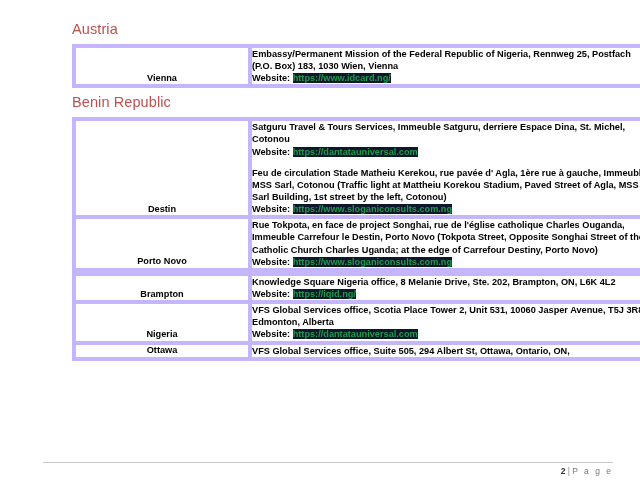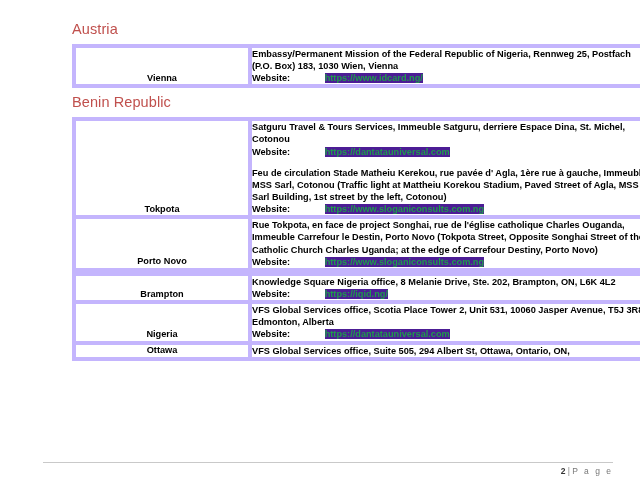--- a/index.html
+++ b/index.html
@@ -78,23 +78,22 @@
     font-weight: bold;
     color: #000000;
   }
   .website-line {
     font-weight: bold;
     color: #000000;
     margin-top: 0;
   }
   .url {
     color: #1f9a4d;
-    background: #4c1d95;
+    background: #0f172a;
     font-weight: bold;
-    margin-left: 32px;
   }
   .footer-rule {
     position: absolute;
     left: 43px;
     top: 462px;
     width: 570px;
     height: 1px;
     background: #c9c9c9;
   }
   .footer-page {
@@ -131,21 +130,21 @@
               <td class="detail-cell">
                 <div class="addr-block"><span class="addr-line">Embassy/Permanent Mission of the Federal Republic of Nigeria, Rennweg 25, Postfach (P.O. Box) 183, 1030 Wien, Vienna</span><div class="website-line"><span>Website: </span><span class="url">https://www.idcard.ng/</span></div></div>
               </td>
             </tr>
           </tbody>
         </table>
         <div class="country-heading heading-benin">Benin Republic</div>
         <table class="addr-table">
           <tbody>
             <tr>
-              <td class="city-cell">Tokpota</td>
+              <td class="city-cell">Destin</td>
               <td class="detail-cell">
                 <div class="addr-block"><span class="addr-line">Satguru Travel &amp; Tours Services, Immeuble Satguru, derriere Espace Dina, St. Michel, Cotonou</span><div class="website-line"><span>Website: </span><span class="url">https://dantatauniversal.com</span></div></div>
                 <div class="addr-block"><span class="addr-line">Feu de circulation Stade Matheiu Kerekou, rue pavée d' Agla, 1ère rue à gauche, Immeuble MSS Sarl, Cotonou (Traffic light at Mattheiu Korekou Stadium, Paved Street of Agla, MSS Sarl Building, 1st street by the left, Cotonou)</span><div class="website-line"><span>Website: </span><span class="url">https://www.sloganiconsults.com.ng</span></div></div>
               </td>
             </tr>
             <tr>
               <td class="city-cell">Porto Novo</td>
               <td class="detail-cell">
                 <div class="addr-block"><span class="addr-line">Rue Tokpota, en face de project Songhai, rue de l'église catholique Charles Ouganda, Immeuble Carrefour le Destin, Porto Novo (Tokpota Street, Opposite Songhai Street of the Catholic Church Charles Uganda; at the edge of Carrefour Destiny, Porto Novo)</span><div class="website-line"><span>Website: </span><span class="url">https://www.sloganiconsults.com.ng</span></div></div>
               </td>

